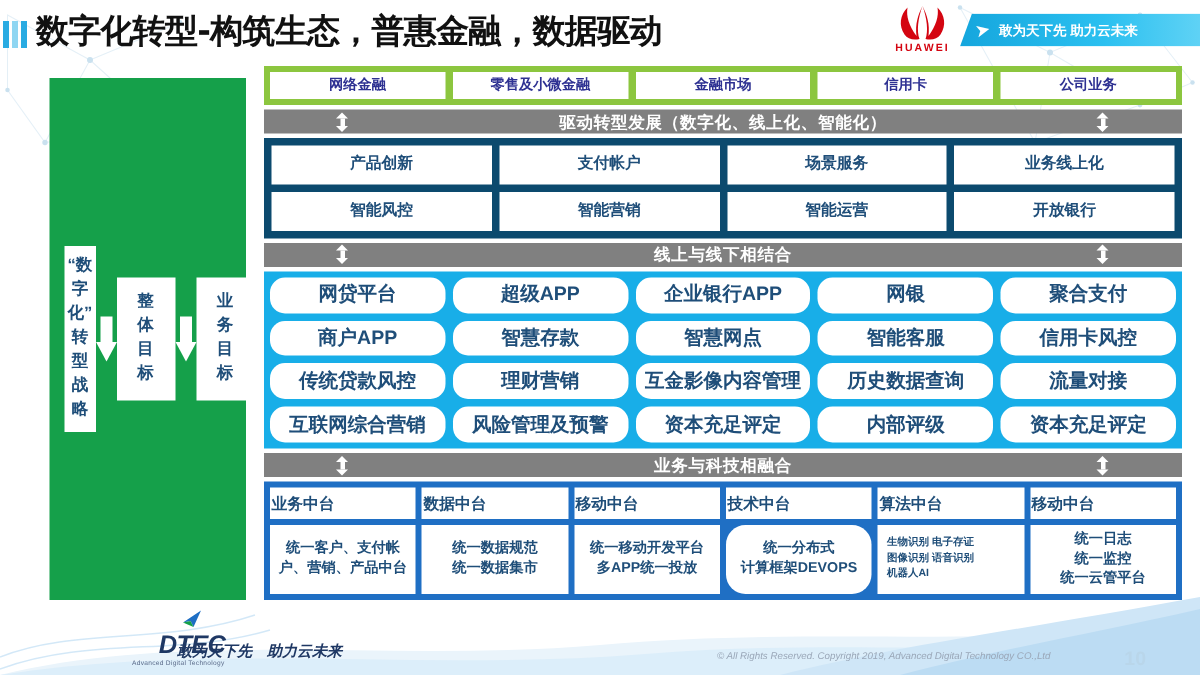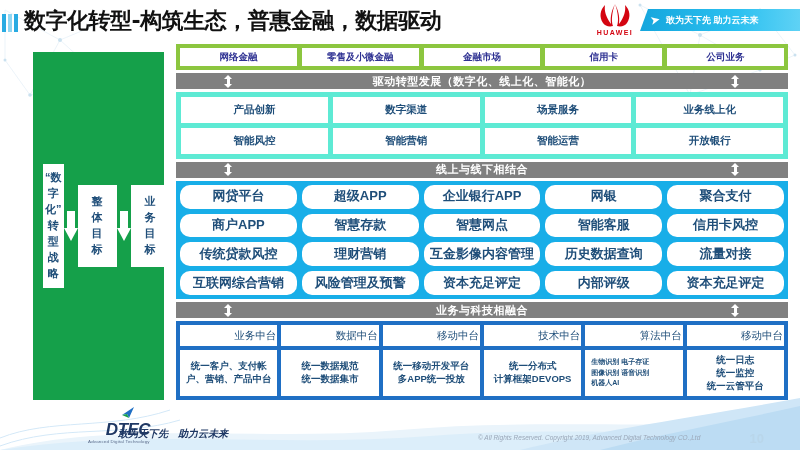--- a/index.html
+++ b/index.html
@@ -52,21 +52,21 @@
   .arrow-d-shape{position:relative;width:14px;height:30px;}
   .arrow-d-shape .stem{position:absolute;left:3px;top:0;width:8px;height:19px;background:#fff;}
   .arrow-d-shape .head{position:absolute;left:0;top:17px;width:0;height:0;
     border-left:7px solid transparent;border-right:7px solid transparent;border-top:13px solid #fff;}
 
   
   .right{position:absolute;left:176px;top:44px;width:612px;}
 
   .band{box-sizing:border-box;}
   .band-green{background:#8cc63f;padding:4px;}
-  .band-orange{background:#5eead4;padding:5px;}
+  .band-orange{background:#0c4a6e;padding:5px;}
   .band-cyan{background:#18aee8;padding:4px;}
   .band-navy{background:#1f6fc4;padding:4px;}
 
   .row{display:flex;gap:5px;}
   .row + .row{margin-top:5px;}
   .cell{
     flex:1;background:#fff;text-align:center;box-sizing:border-box;
     color:#1f4e79;font-size:10px;font-weight:bold;padding:4px 1px;line-height:1.3;
     white-space:nowrap;overflow:hidden;
   }
@@ -86,22 +86,22 @@
   .dbl-arrow .up{position:absolute;left:0;top:0;width:0;height:0;
     border-left:4.5px solid transparent;border-right:4.5px solid transparent;border-bottom:4.5px solid #fff;}
   .dbl-arrow .bar{position:absolute;left:3px;top:4px;width:3px;height:5px;background:#fff;}
   .dbl-arrow .dn{position:absolute;left:0;bottom:0;width:0;height:0;
     border-left:4.5px solid transparent;border-right:4.5px solid transparent;border-top:4.5px solid #fff;}
 
   
   .plat-row{display:flex;gap:4px;}
   .plat-col{flex:1;display:flex;flex-direction:column;gap:4px;}
   .plat-head{
-    background:#fff;color:#1f4e79;font-size:10.5px;font-weight:normal;
-    text-align:right;padding:3.5px 1px;box-sizing:border-box;
+    background:#fff;color:#1f4e79;font-size:10.5px;font-weight:bold;
+    text-align:left;padding:3.5px 1px;box-sizing:border-box;
   }
   .plat-body{
     background:#fff;color:#1f4e79;font-size:9.5px;font-weight:bold;
     text-align:center;padding:5px 3px;box-sizing:border-box;
     height:46px;display:flex;align-items:center;justify-content:center;line-height:1.35;
   }
   .plat-body.tiny{font-size:7px;line-height:1.5;text-align:left;justify-content:flex-start;padding-left:6px;}
 
   
   .footer{position:absolute;left:0;bottom:0;width:800px;height:46px;}
@@ -219,21 +219,21 @@
       <span class="dbl-arrow r">
           <span class="up"></span>
           <span class="bar"></span>
           <span class="dn"></span>
         </span>
     </div>
 
     <div class="band band-orange">
       <div class="row">
         <div class="cell">产品创新</div>
-        <div class="cell">数字渠道</div>
+        <div class="cell">支付帐户</div>
         <div class="cell">场景服务</div>
         <div class="cell">业务线上化</div>
       </div>
       <div class="row">
         <div class="cell">智能风控</div>
         <div class="cell">智能营销</div>
         <div class="cell">智能运营</div>
         <div class="cell">开放银行</div>
       </div>
     </div>
@@ -308,21 +308,21 @@
           <div class="plat-body" style="white-space:pre-line;">统一数据规范
 统一数据集市</div>
         </div>
         <div class="plat-col">
           <div class="plat-head">移动中台</div>
           <div class="plat-body" style="white-space:pre-line;">统一移动开发平台
 多APP统一投放</div>
         </div>
         <div class="plat-col">
           <div class="plat-head">技术中台</div>
-          <div class="plat-body" style="white-space:pre-line;">统一分布式
+          <div class="plat-body" style="white-space:pre-line;border-radius:13px;">统一分布式
 计算框架DEVOPS</div>
         </div>
         <div class="plat-col">
           <div class="plat-head">算法中台</div>
           <div class="plat-body tiny" style="white-space:pre-line;">生物识别 电子存证
 图像识别 语音识别
 机器人AI</div>
         </div>
         <div class="plat-col">
           <div class="plat-head">移动中台</div>

